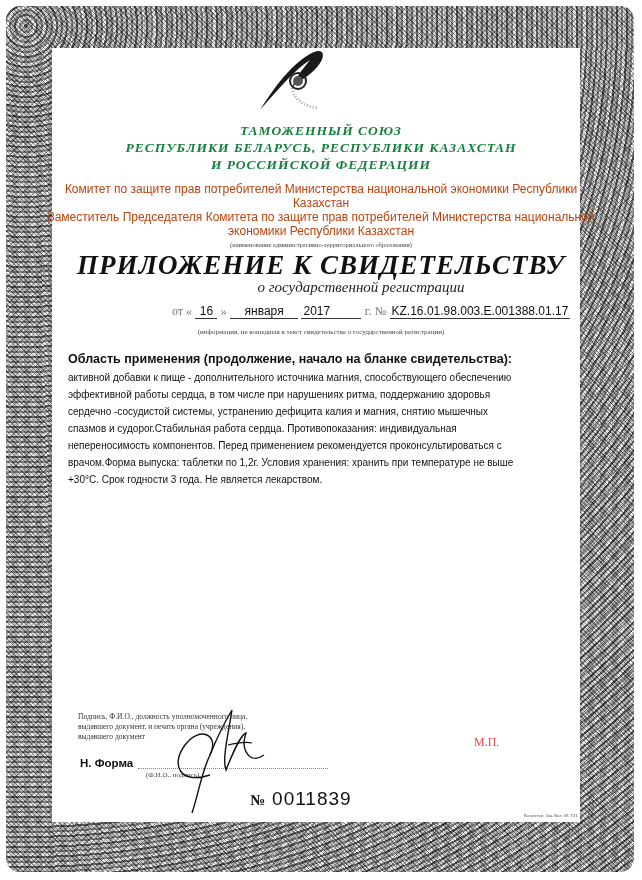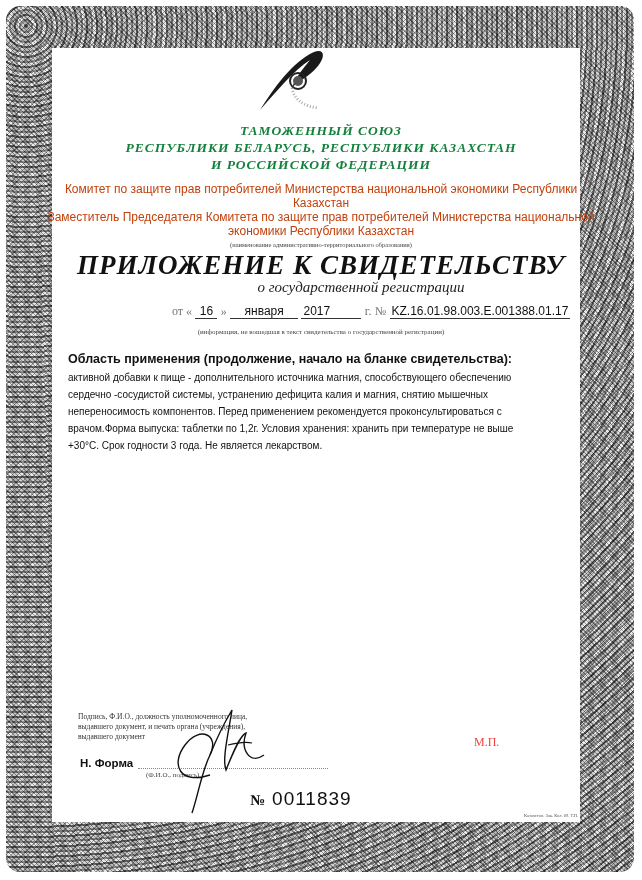--- a/index.html
+++ b/index.html
@@ -79,21 +79,23 @@
   <span class="ul" style="width:56px; text-align:left;">2017</span>
   <span class="lbl">г.</span>
   <span class="lbl">№</span>
   <span class="ul">KZ.16.01.98.003.E.001388.01.17</span>
 </div>
 <div class="tc tiny" style="top:328px; font-size:7px;">(информация, не вошедшая в текст свидетельства о государственной регистрации)</div>
 
 <div class="scope-head">Область применения (продолжение, начало на бланке свидетельства):</div>
 <div class="scope-body">
   <div>активной добавки к пище - дополнительного источника магния, способствующего обеспечению</div>
+  <div>эффективной работы сердца, в том числе при нарушениях ритма, поддержанию здоровья</div>
   <div>сердечно -сосудистой системы, устранению дефицита калия и магния, снятию мышечных</div>
+  <div>спазмов и судорог.Стабильная работа сердца. Противопоказания: индивидуальная</div>
   <div>непереносимость компонентов. Перед применением рекомендуется проконсультироваться с</div>
   <div>врачом.Форма выпуска: таблетки по 1,2г. Условия хранения: хранить при температуре не выше</div>
   <div>+30°C. Срок годности 3 года. Не является лекарством.</div>
 </div>
 
 <div class="foot-small">
   <div>Подпись, Ф.И.О., должность уполномоченного лица,</div>
   <div>выдавшего документ, и печать органа (учреждения),</div>
   <div>выдавшего документ</div>
 </div>

